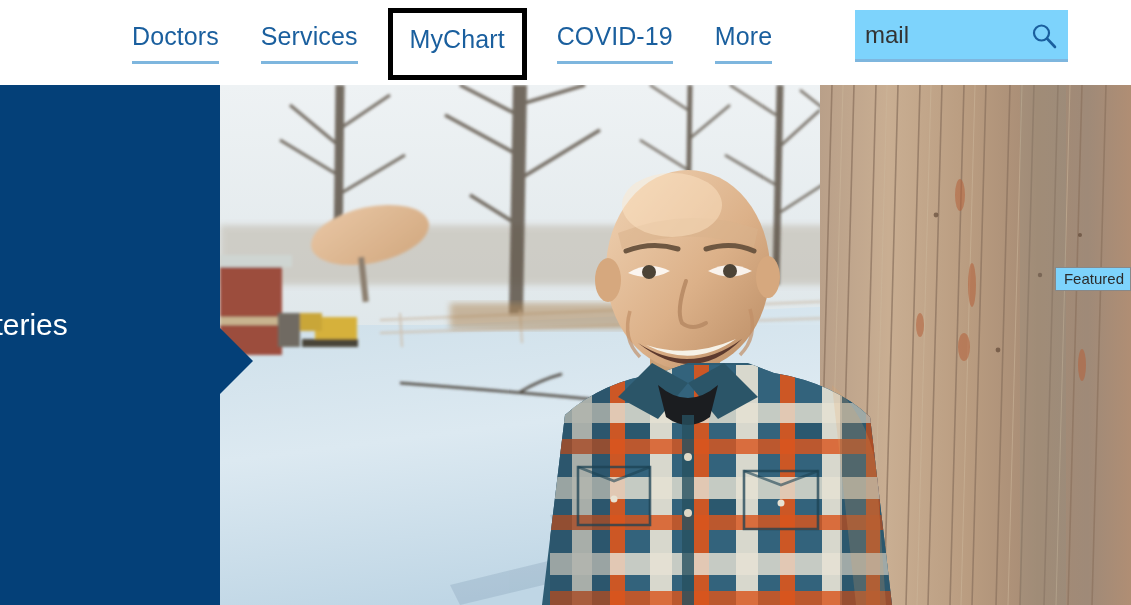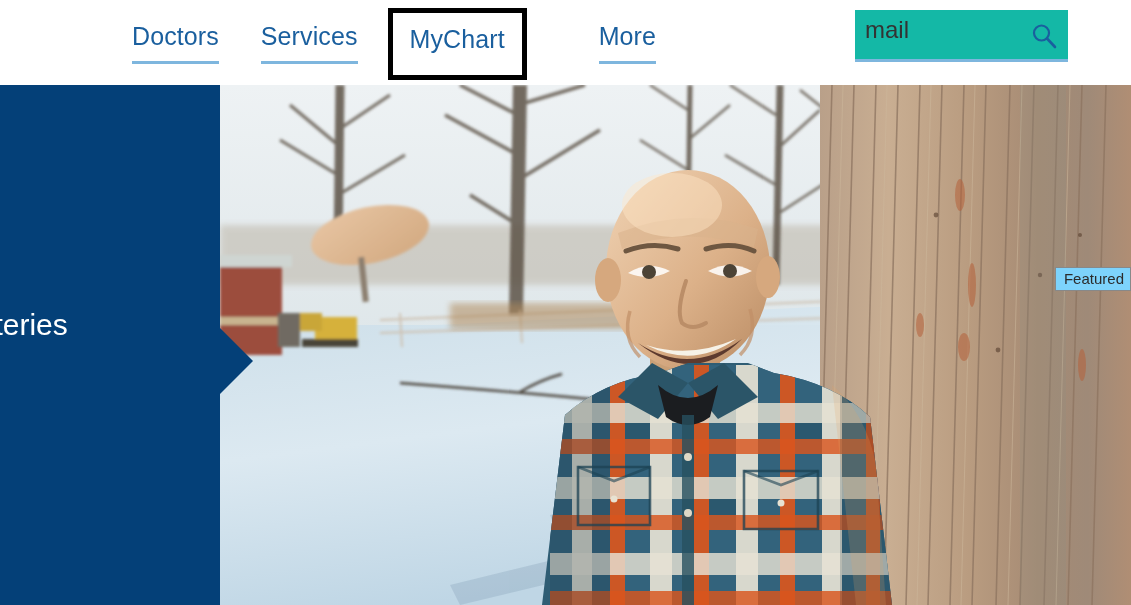--- a/index.html
+++ b/index.html
@@ -53,23 +53,23 @@
     justify-content:flex-start;
     gap:16px;
   }
   .nav-item.focused .nav-label { padding-top:14px; }
   .nav-item.focused .nav-underline { width:92px; }
 
   
   .search-wrap {
     position:absolute; left:855px; top:10px;
     width:213px; height:52px;
-    background:#14b8a6;
+    background:#7dd3fc;
     border-bottom:3px solid #7eb6de;
-    display:flex; 
+    display:flex; align-items:center;
   }
   .search-input {
     border:none; outline:none; background:transparent;
     font-family:"Liberation Sans", sans-serif;
     font-size:24px; color:#333333;
     padding-left:10px; width:150px; height:40px;
   }
   .search-icon {
     position:absolute; right:10px; top:12px;
     width:28px; height:28px; cursor:pointer;
@@ -131,20 +131,21 @@
       <span class="nav-label">Services</span>
       <span class="nav-underline"></span>
     </div>
 
     <div class="nav-item focused">
       <span class="nav-label">MyChart</span>
       <span class="nav-underline"></span>
     </div>
 
     <div class="nav-item">
+      <span class="nav-label">COVID-19</span>
       <span class="nav-underline"></span>
     </div>
 
     <div class="nav-item">
       <span class="nav-label">More</span>
       <span class="nav-underline"></span>
     </div>
 
   </nav>
 

